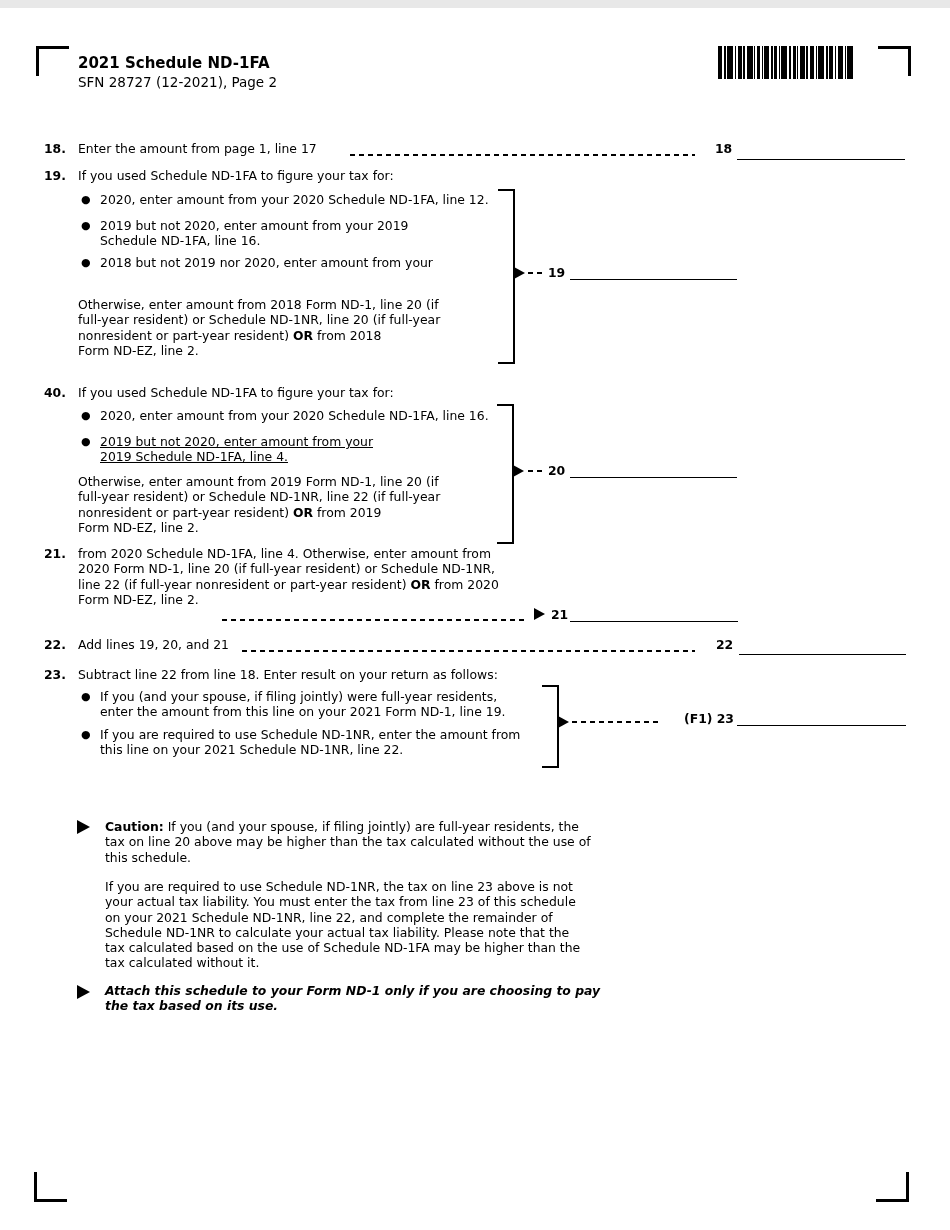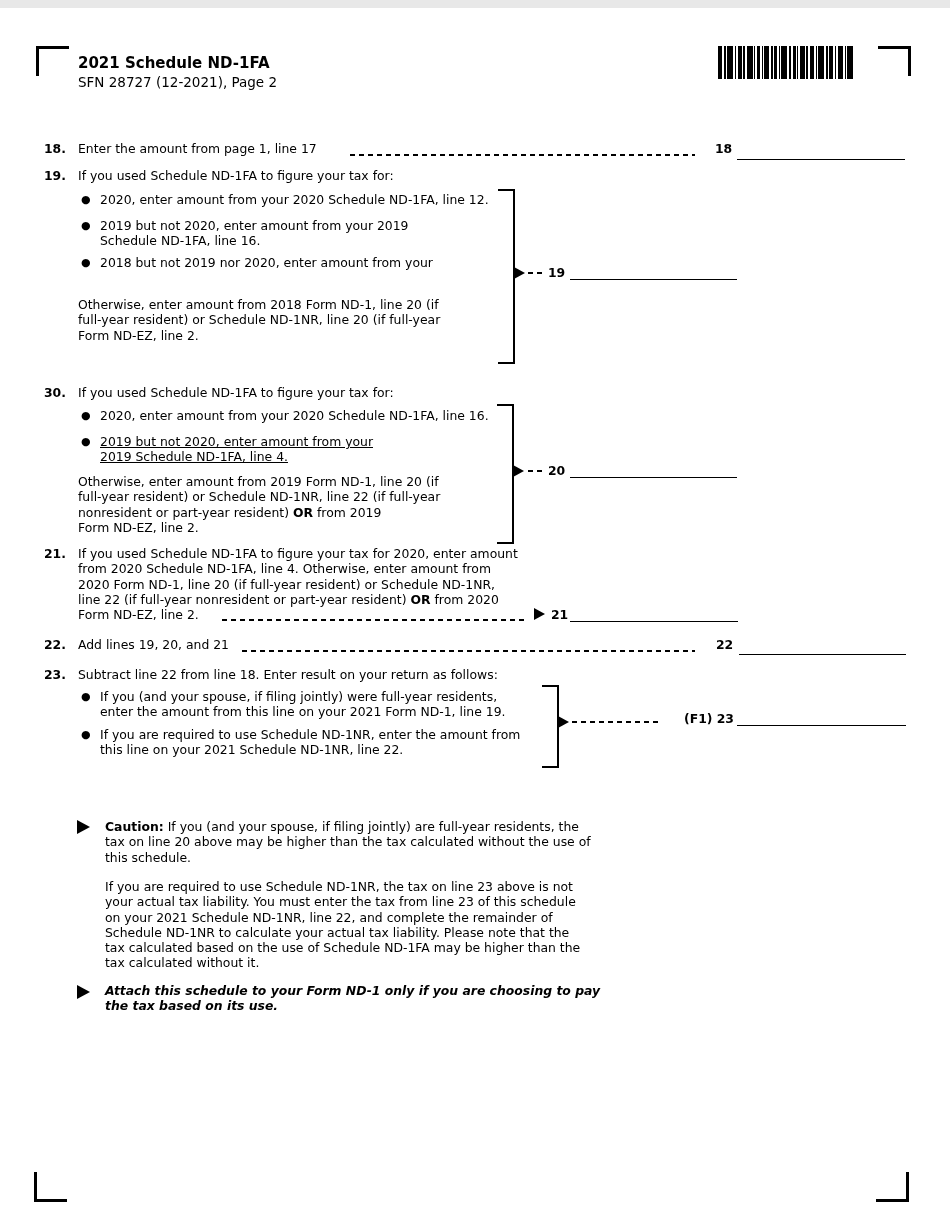--- a/index.html
+++ b/index.html
@@ -120,29 +120,30 @@
     <span class="ln">2019 but not 2020, enter amount from your 2019</span>
     <span class="ln">Schedule ND-1FA, line 16.</span>
   </div>
   <span class="bullet" style="left:81px;top:247px;">●</span>
   <div class="abs" style="left:100px;top:247px;">
     <span class="ln">2018 but not 2019 nor 2020, enter amount from your</span>
   </div>
   <div class="abs" style="left:78px;top:289px;">
     <span class="ln">Otherwise, enter amount from 2018 Form ND-1, line 20 (if</span>
     <span class="ln">full-year resident) or Schedule ND-1NR, line 20 (if full-year</span>
+    <span class="ln"><span>nonresident or part-year resident) </span><span class="b">OR</span><span> from 2018</span></span>
     <span class="ln">Form ND-EZ, line 2.</span>
   </div>
   <div class="bracket" style="left:498px;top:181px;height:171px;"></div>
   <div class="tri" style="left:514px;top:259px;"></div>
   <div class="dashes" style="left:528px;top:264px;width:17px;"></div>
   <div class="flabel" style="left:548px;top:257px;">19</div>
   <div class="uline" style="left:570px;top:271px;width:167px;"></div>
 
-  <div class="num" style="left:44px;top:377px;">30.</div>
+  <div class="num" style="left:44px;top:377px;">40.</div>
   <div class="abs txt" style="left:78px;top:377px;">If you used Schedule ND-1FA to figure your tax for:</div>
   <span class="bullet" style="left:81px;top:400px;">●</span>
   <div class="abs txt" style="left:100px;top:400px;">2020, enter amount from your 2020 Schedule ND-1FA, line 16.</div>
   <span class="bullet" style="left:81px;top:426px;">●</span>
   <div class="abs" style="left:100px;top:426px;text-decoration:underline;">
     <span class="ln">2019 but not 2020, enter amount from your</span>
     <span class="ln">2019 Schedule ND-1FA, line 4.</span>
   </div>
   <div class="abs" style="left:78px;top:466px;">
     <span class="ln">Otherwise, enter amount from 2019 Form ND-1, line 20 (if</span>
@@ -151,21 +152,20 @@
     <span class="ln">Form ND-EZ, line 2.</span>
   </div>
   <div class="bracket" style="left:497px;top:396px;height:136px;"></div>
   <div class="tri" style="left:513px;top:457px;"></div>
   <div class="dashes" style="left:528px;top:462px;width:17px;"></div>
   <div class="flabel" style="left:548px;top:455px;">20</div>
   <div class="uline" style="left:570px;top:469px;width:167px;"></div>
 
   <div class="num" style="left:44px;top:538px;">21.</div>
   <div class="abs" style="left:78px;top:538px;">
-    <span class="ln">If you used Schedule ND-1FA to figure your tax for 2020, enter amount</span>
     <span class="ln">from 2020 Schedule ND-1FA, line 4. Otherwise, enter amount from</span>
     <span class="ln">2020 Form ND-1, line 20 (if full-year resident) or Schedule ND-1NR,</span>
     <span class="ln"><span>line 22 (if full-year nonresident or part-year resident) </span><span class="b">OR</span><span> from 2020</span></span>
     <span class="ln">Form ND-EZ, line 2.</span>
   </div>
   <div class="dashes" style="left:222px;top:611px;width:303px;"></div>
   <div class="tri" style="left:534px;top:600px;"></div>
   <div class="flabel" style="left:551px;top:599px;">21</div>
   <div class="uline" style="left:570px;top:613px;width:168px;"></div>
 

